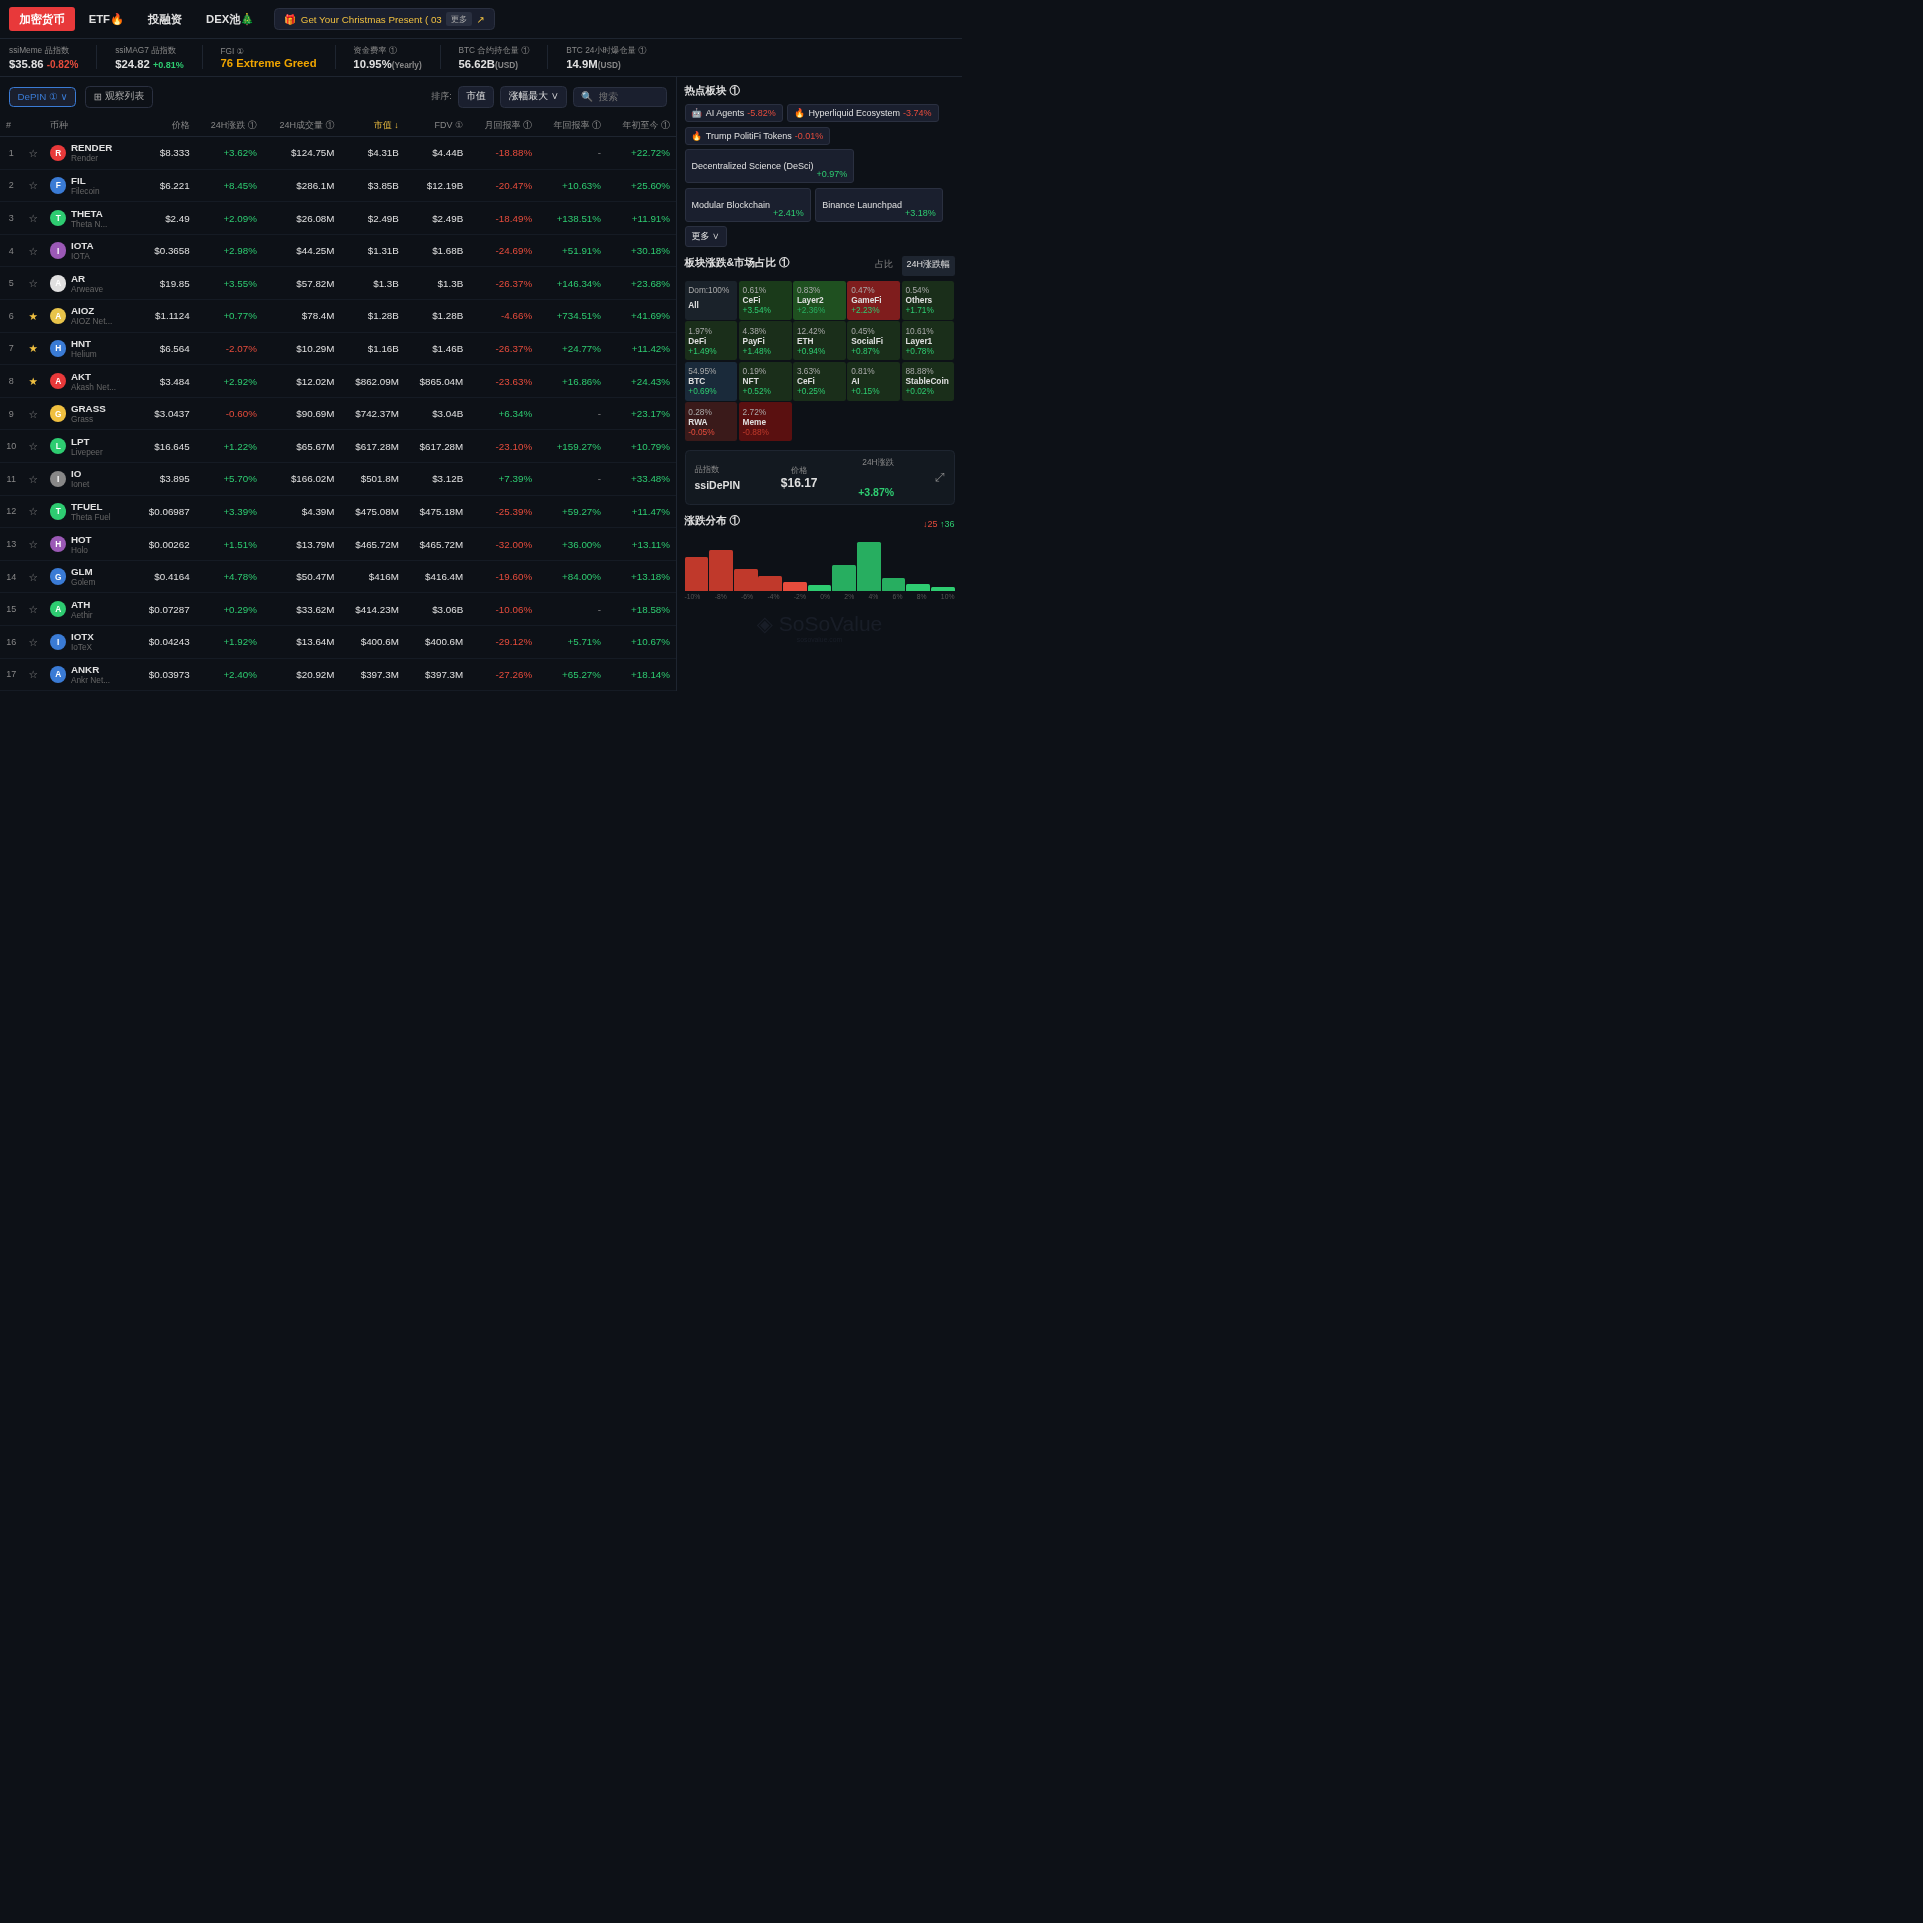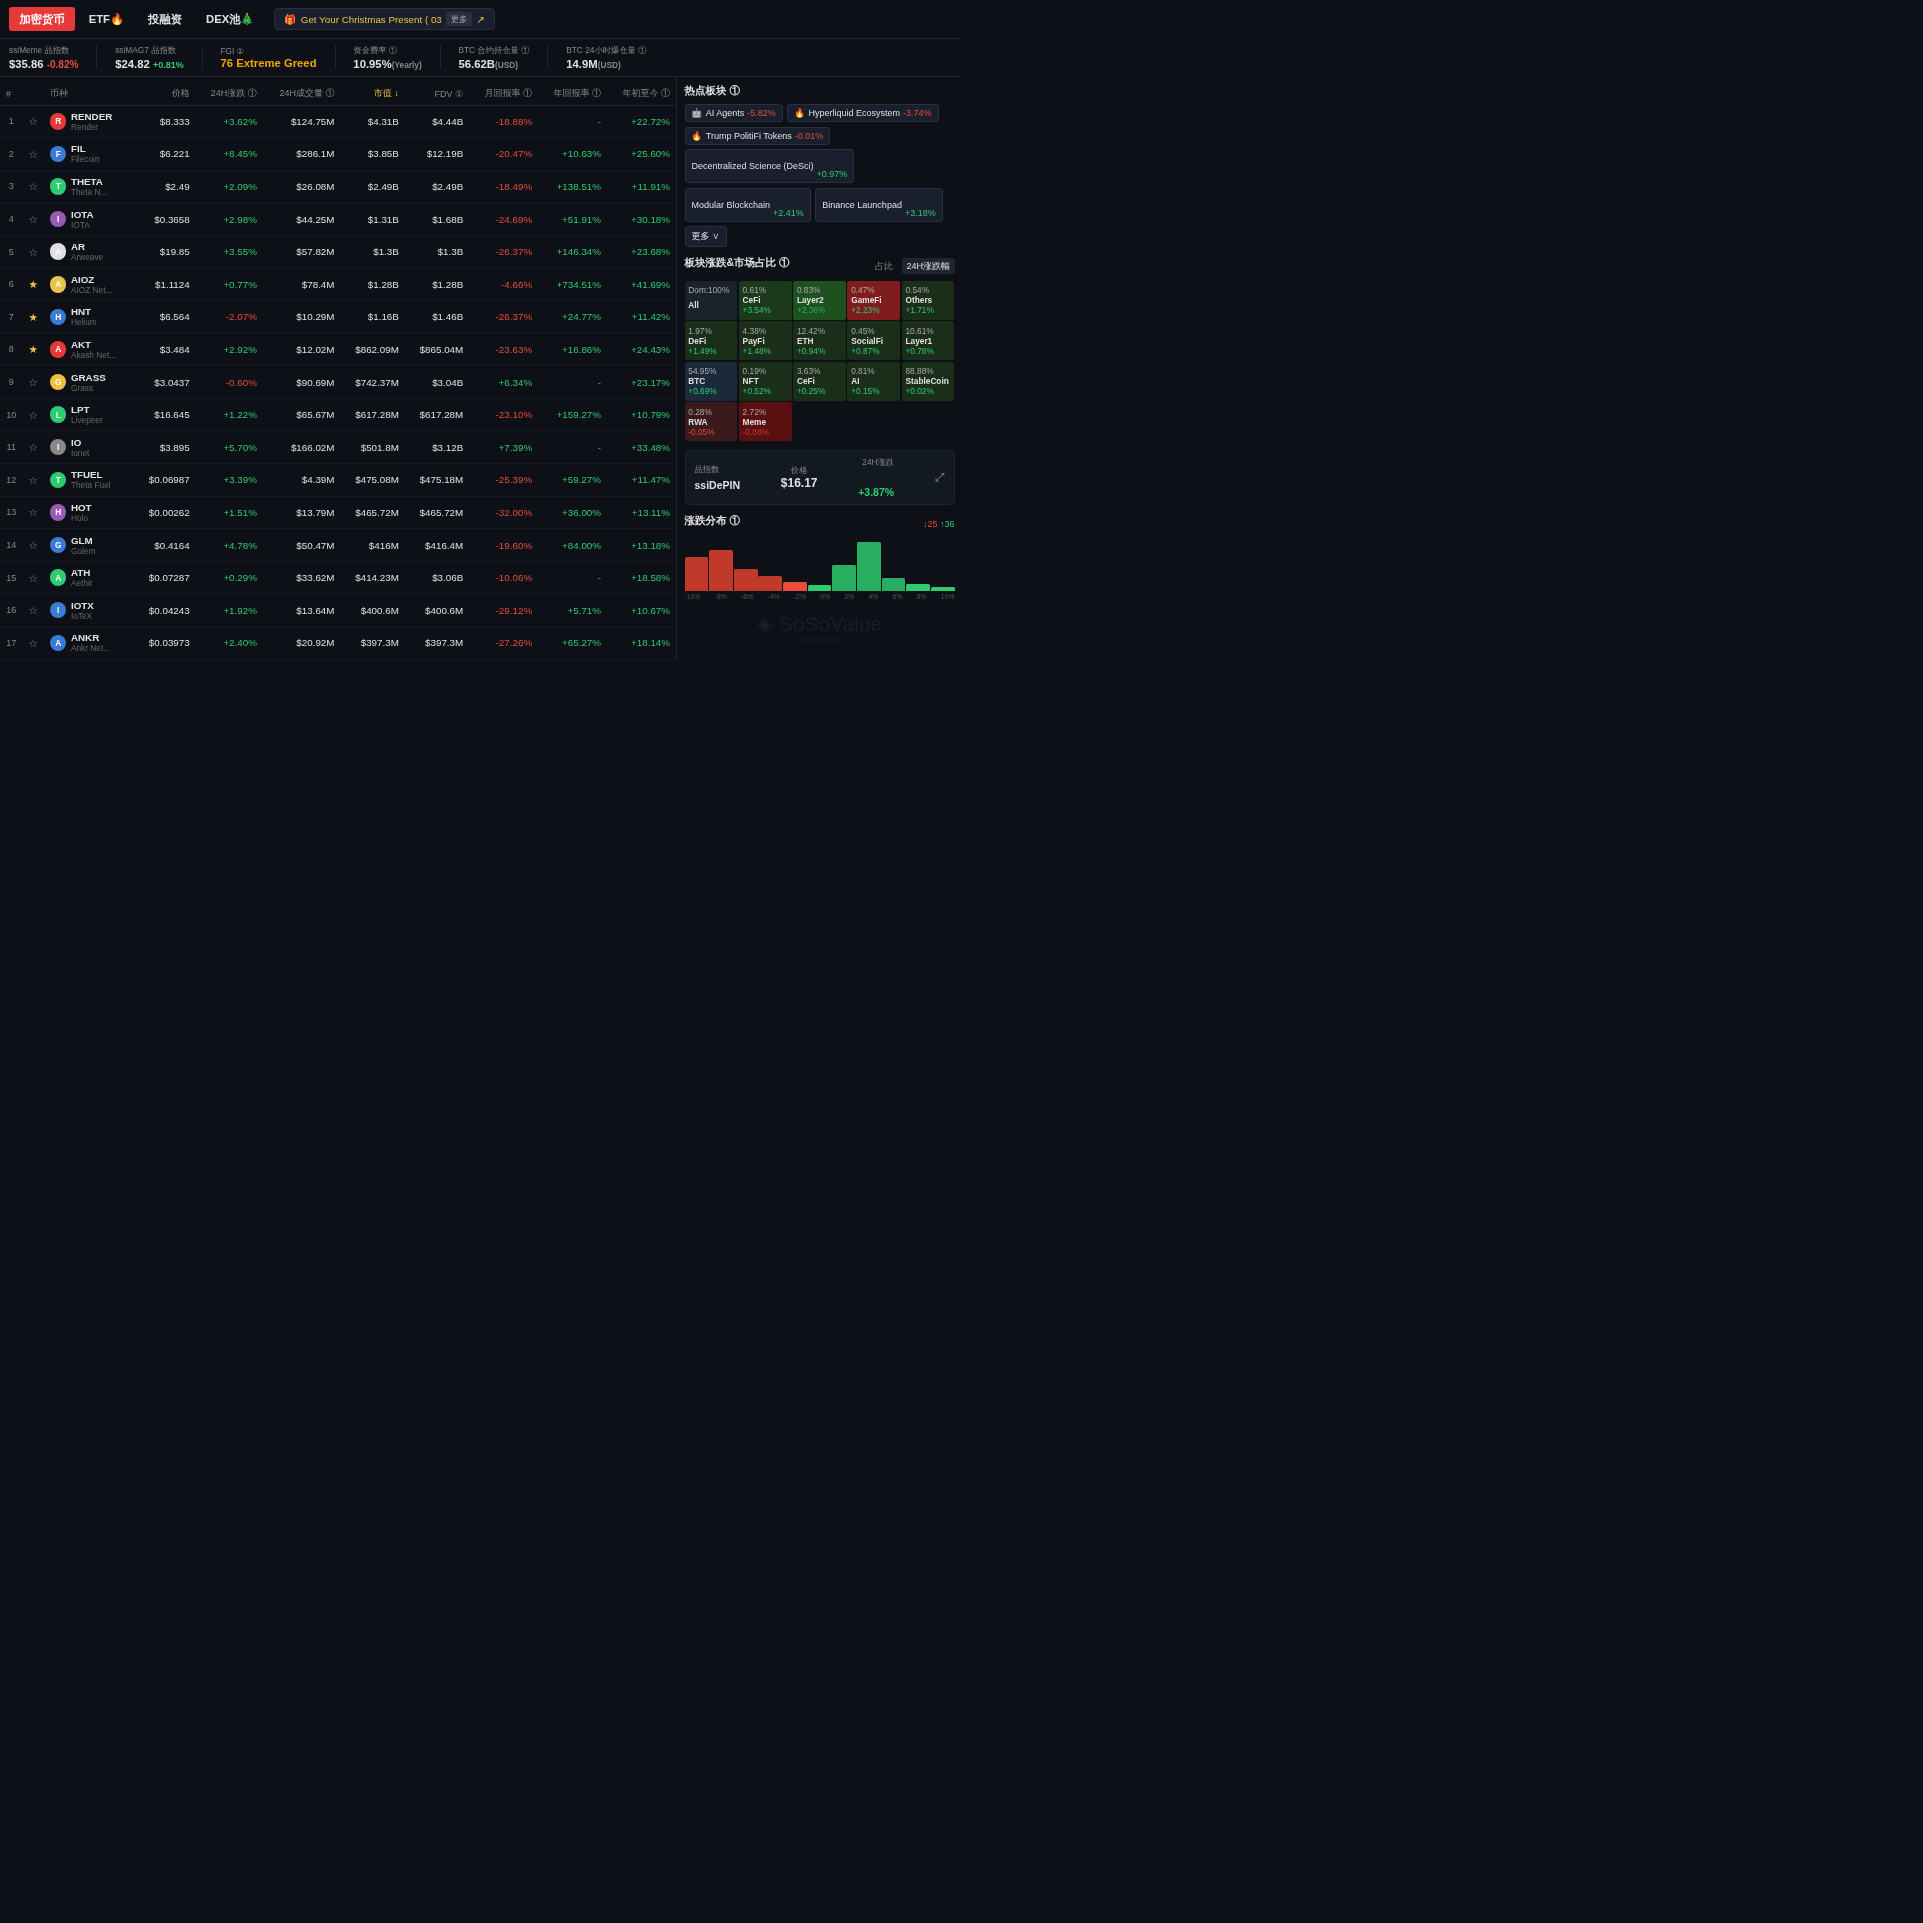--- a/index.html
+++ b/index.html
@@ -238,21 +238,20 @@
       display: flex;
       align-items: center;
       gap: 3px;
     }
     .hot-tag .up { color: #2ecc71; }
     .hot-tag .down { color: #e74c3c; }
 
     
     .treemap-header {
       display: flex;
-      align-items: center;
       justify-content: space-between;
       margin-bottom: 4.5px;
     }
     .treemap-tabs {
       display: flex;
       gap: 4.5px;
     }
     .treemap-tab {
       font-size: 9px;
       color: #888;
@@ -413,20 +412,42 @@
     <span class="stat-value">
       <span>14.9M</span><span style="font-size:8.3px;color:#888;">(USD)</span>
     </span>
   </div>
 </div>
 
 <div class="main-layout">
 
   <div class="left-area">
 
+    <div class="filter-bar">
+      <div class="filter-tag active">
+        <span>DePIN ① ∨</span>
+      </div>
+      <div class="watch-btn">
+        <span>⊞</span>
+        <span>观察列表</span>
+      </div>
+      <div class="sort-area">
+        <span class="sort-label">排序:</span>
+        <div class="sort-btn">
+          <span>市值</span>
+        </div>
+        <div class="sort-btn">
+          <span>涨幅最大 ∨</span>
+        </div>
+        <div class="search-box">
+          <span>🔍</span>
+          <input type="text" placeholder="搜索" style="">
+        </div>
+      </div>
+    </div>
 
     <table class="coin-table">
       <thead>
         <tr>
           <th>#</th>
           <th></th>
           <th>币种</th>
           <th>价格</th>
           <th>24H涨跌 ①</th>
           <th>24H成交量 ①</th>

